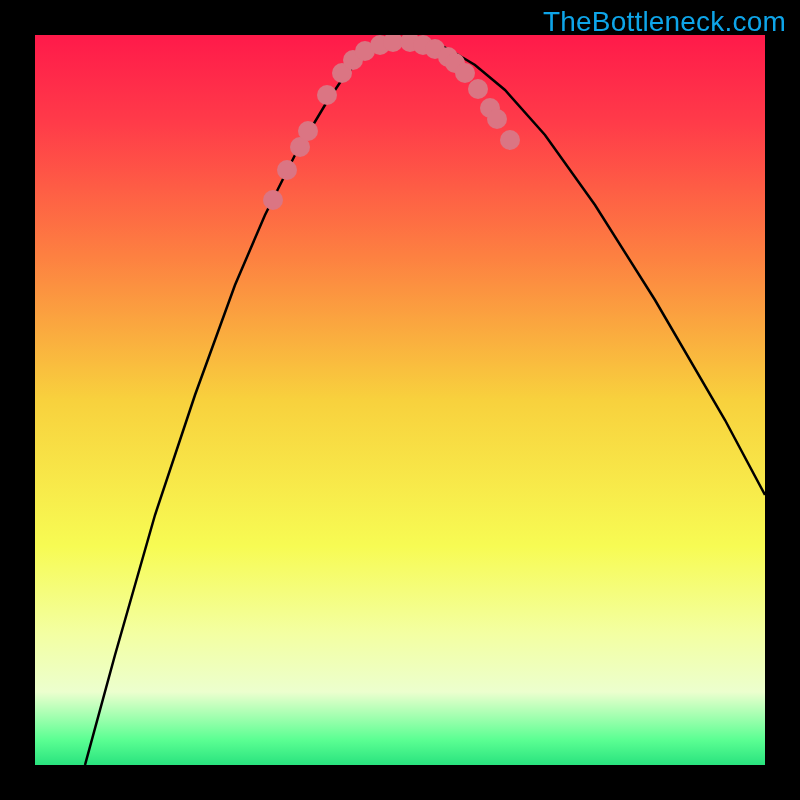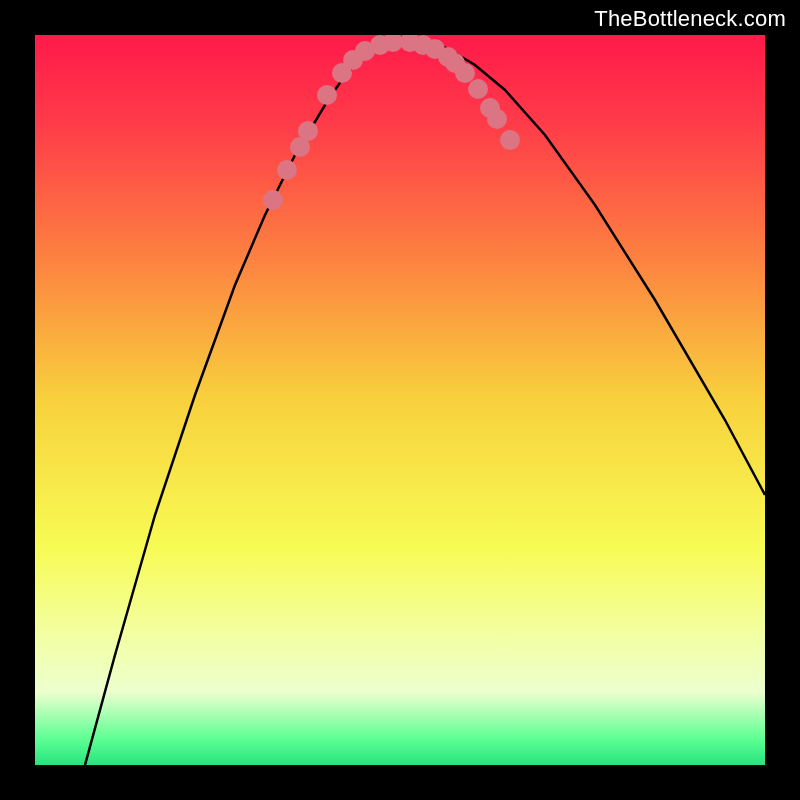--- a/index.html
+++ b/index.html
@@ -24,22 +24,22 @@
     left: 35px;
     top: 35px;
     width: 730px;
     height: 730px;
     overflow: hidden;
   }
   .watermark {
     position: absolute;
     top: 6px;
     right: 14px;
-    color: #ffffff;
-    font-size: 22px;
+    color: #0ea5e9;
+    font-size: 28px;
     font-weight: 500;
     letter-spacing: 0.2px;
   }
 </style>
 </head>
 <body>
 
 <div class="frame">
 
   <div class="plot">

